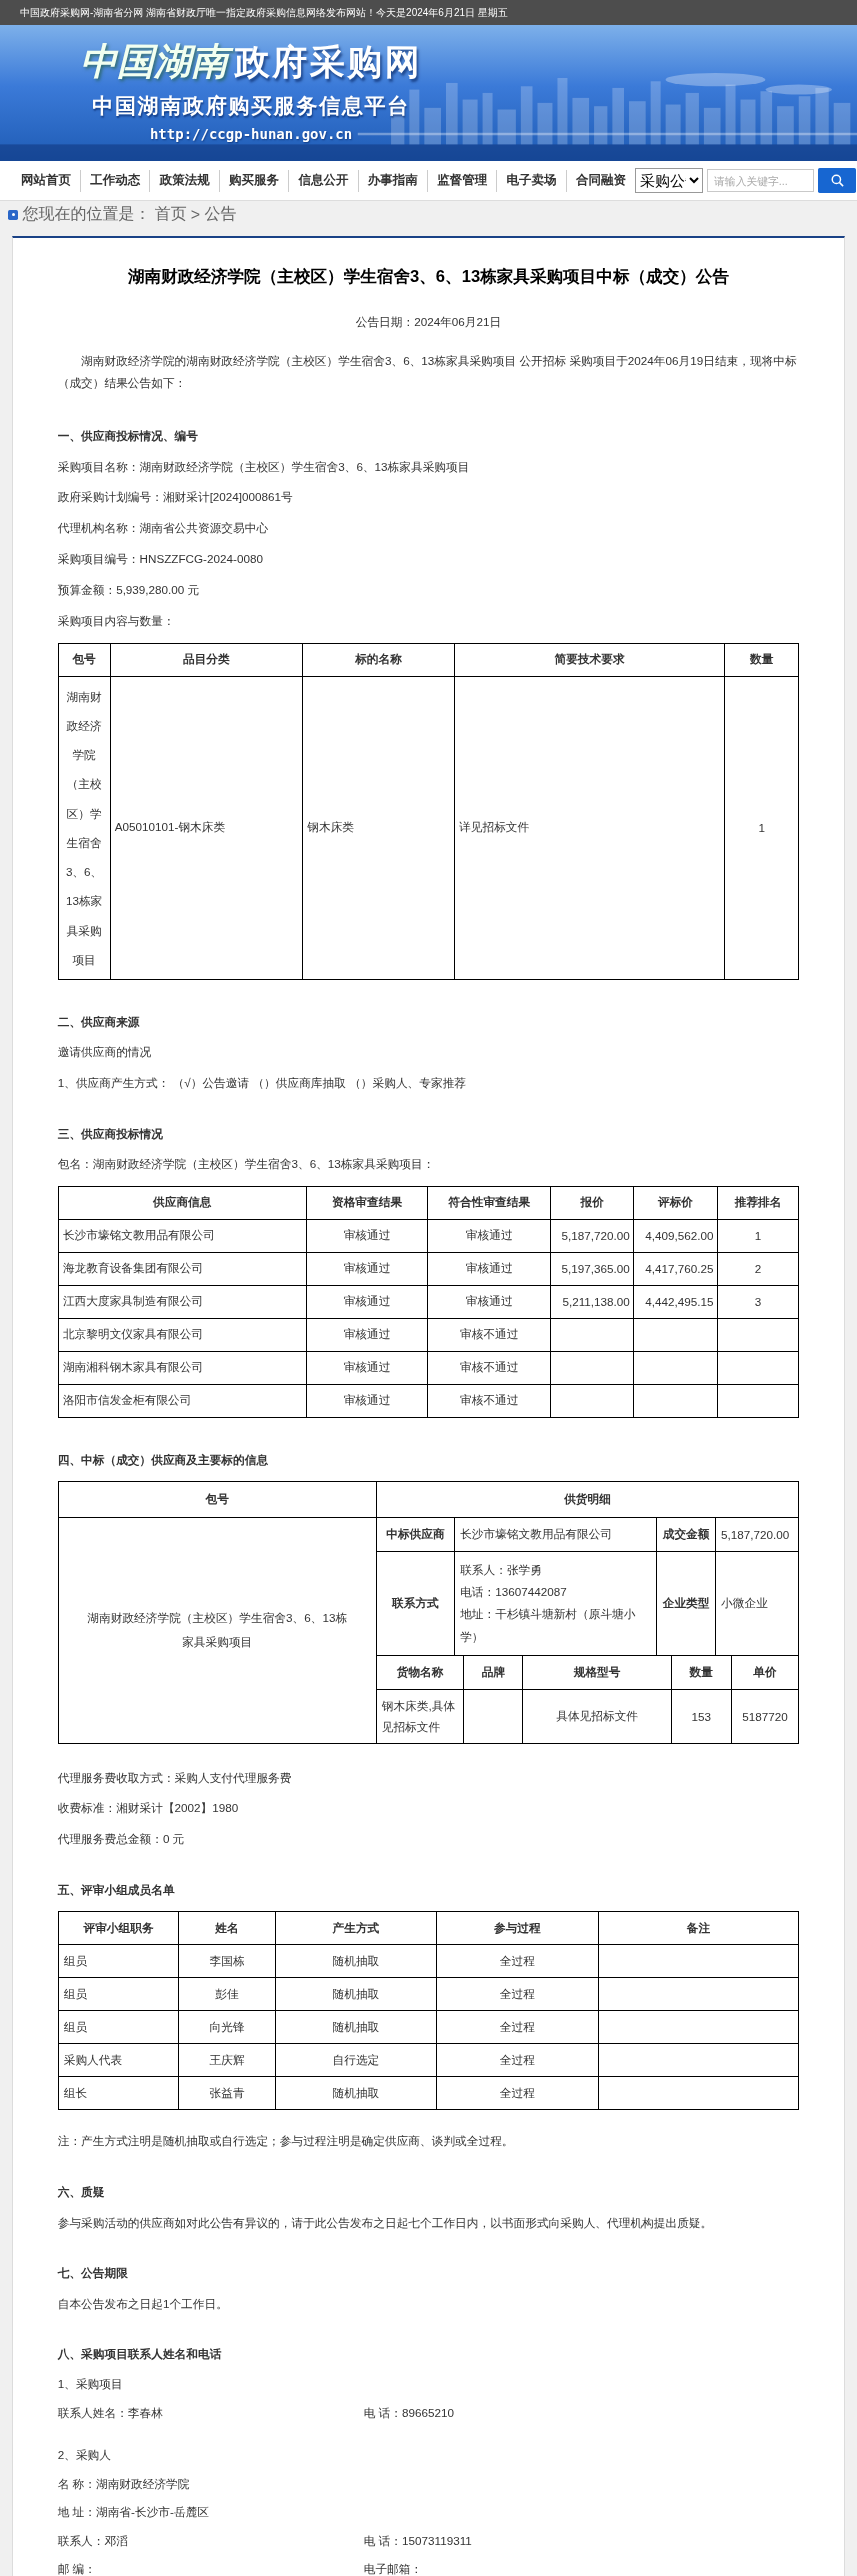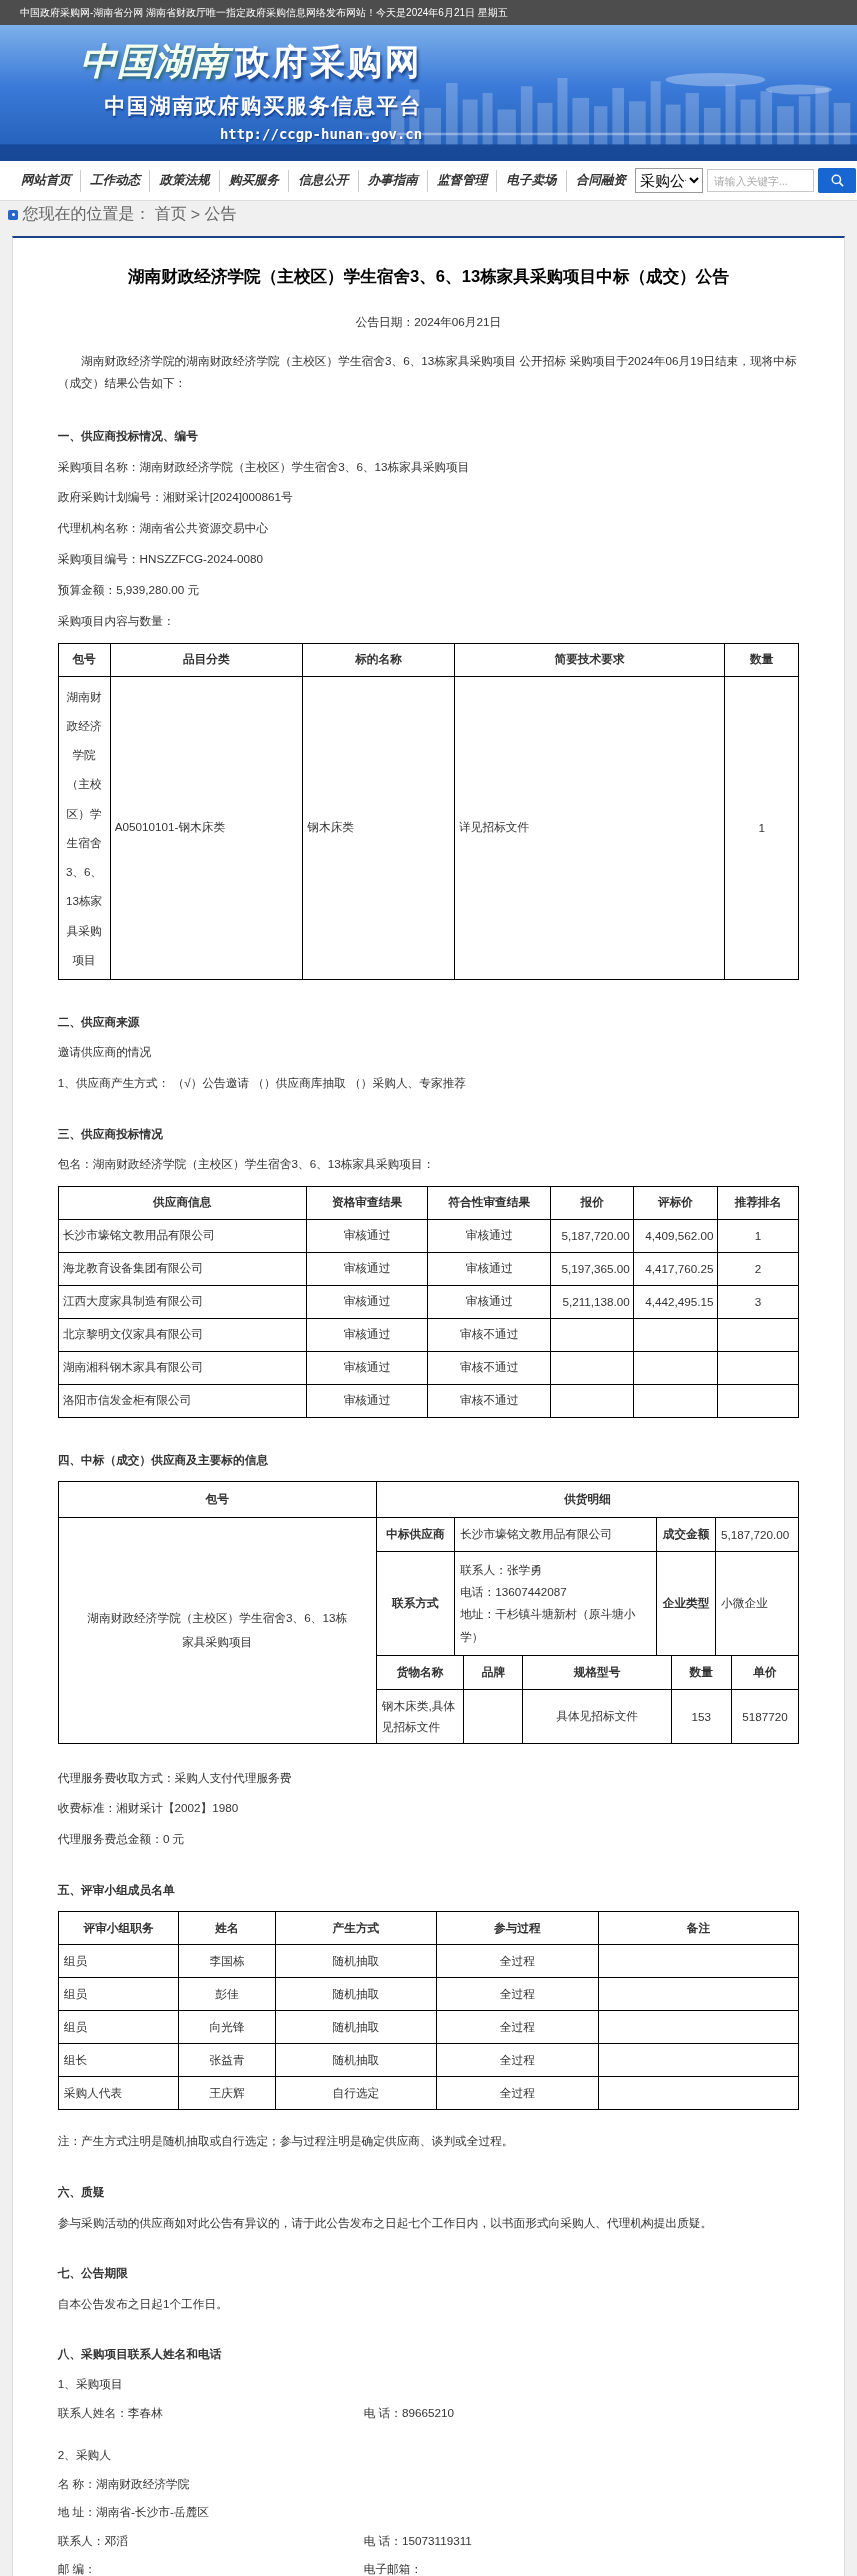--- a/index.html
+++ b/index.html
@@ -7,35 +7,35 @@
     width: 857px; margin: 0; background: #f0f0f0;
     font-family: "Liberation Sans", "DejaVu Sans", sans-serif;
     color: #333; font-size: 11.7px;
   }
   
   .topbar { background:#4d4d4d; height:25px; line-height:25px; font-size:10px; color:#fff; padding-left:20px; }
   
   .banner { position:relative; height:136px; overflow:hidden;
     background:linear-gradient(180deg,#7db0ea 0%,#3b7ad8 45%,#1f5cb5 100%); }
   .skyline { position:absolute; left:0; bottom:0; width:100%; height:93px; }
-  .banner-text { position:absolute; left:80px; top:11.7px; text-align:right; color:#fff; }
+  .banner-text { position:absolute; left:80px; top:11.7px; text-align:center; color:#fff; }
   .logo-line { display:flex; align-items:baseline; justify-content:center; }
   .logo-brush { font-size:37px; font-weight:bold; font-style:italic; color:#f2fff0;
     text-shadow:1.7px 1.7px 3.3px rgba(20,80,20,.55); margin-right:6.7px;
     font-family:"DejaVu Serif","Liberation Serif",serif; }
   .logo-big { font-size:35px; font-weight:bold; color:#fff; letter-spacing:2.5px;
     text-shadow:1.7px 2.5px 2.5px rgba(0,30,90,.6); }
   .banner-subtitle { font-size:21px; font-weight:bold; letter-spacing:1.7px; margin-top:5.8px;
     text-shadow:0.8px 1.7px 1.7px rgba(0,30,90,.6); }
   .banner-url { font-size:14px; font-weight:bold; margin-top:5.8px;
     font-family:"DejaVu Sans Mono","Liberation Mono",monospace;
     text-shadow:0.8px 0.8px 1.7px rgba(0,30,90,.6); }
   
   .navbar { background:#fff; height:40px; display:flex; align-items:center; padding:0 11.7px; border-bottom:0.8px solid #ddd; }
-  .nav-items { display:flex; align-items:center;font-style:italic; }
+  .nav-items { display:flex; align-items:center; }
   .nav-item { font-size:12.5px; font-weight:bold; color:#333; padding:2.5px 9.2px;
     border-right:0.8px solid #ccc; cursor:pointer; white-space:nowrap; }
   .nav-item:last-child { border-right:none; }
   .nav-search { margin-left:auto; display:flex; align-items:center; gap:4.2px; }
   .search-select { height:25px; border:0.8px solid #999; background:#fff; font-size:15px; width:68px; }
   .search-input { height:22.5px; width:107px; border:0.8px solid #c9c9c9; padding:0 5.8px; font-size:10.8px; color:#333; }
   .search-input::placeholder { color:#aaa; }
   .search-btn { width:38px; height:25px; background:#1766d1; border:none; border-radius:1.7px;
     cursor:pointer; display:flex; align-items:center; justify-content:center; }
   
@@ -383,30 +383,30 @@
         <td class="ctr"></td>
       </tr>
         <tr>
         <td class="role">组员</td>
         <td class="ctr">向光锋</td>
         <td class="ctr">随机抽取</td>
         <td class="ctr">全过程</td>
         <td class="ctr"></td>
       </tr>
         <tr>
+        <td class="role">采购人代表</td>
+        <td class="ctr">王庆辉</td>
+        <td class="ctr">自行选定</td>
+        <td class="ctr">全过程</td>
+        <td class="ctr"></td>
+      </tr>
+        <tr>
         <td class="role">组长</td>
         <td class="ctr">张益青</td>
         <td class="ctr">随机抽取</td>
-        <td class="ctr">全过程</td>
-        <td class="ctr"></td>
-      </tr>
-        <tr>
-        <td class="role">采购人代表</td>
-        <td class="ctr">王庆辉</td>
-        <td class="ctr">自行选定</td>
         <td class="ctr">全过程</td>
         <td class="ctr"></td>
       </tr>
       </tbody>
   </table>
   <div class="note-line">注：产生方式注明是随机抽取或自行选定；参与过程注明是确定供应商、谈判或全过程。</div>
 
   <div class="sec-h">六、质疑</div>
   <div class="line">参与采购活动的供应商如对此公告有异议的，请于此公告发布之日起七个工作日内，以书面形式向采购人、代理机构提出质疑。</div>
 

